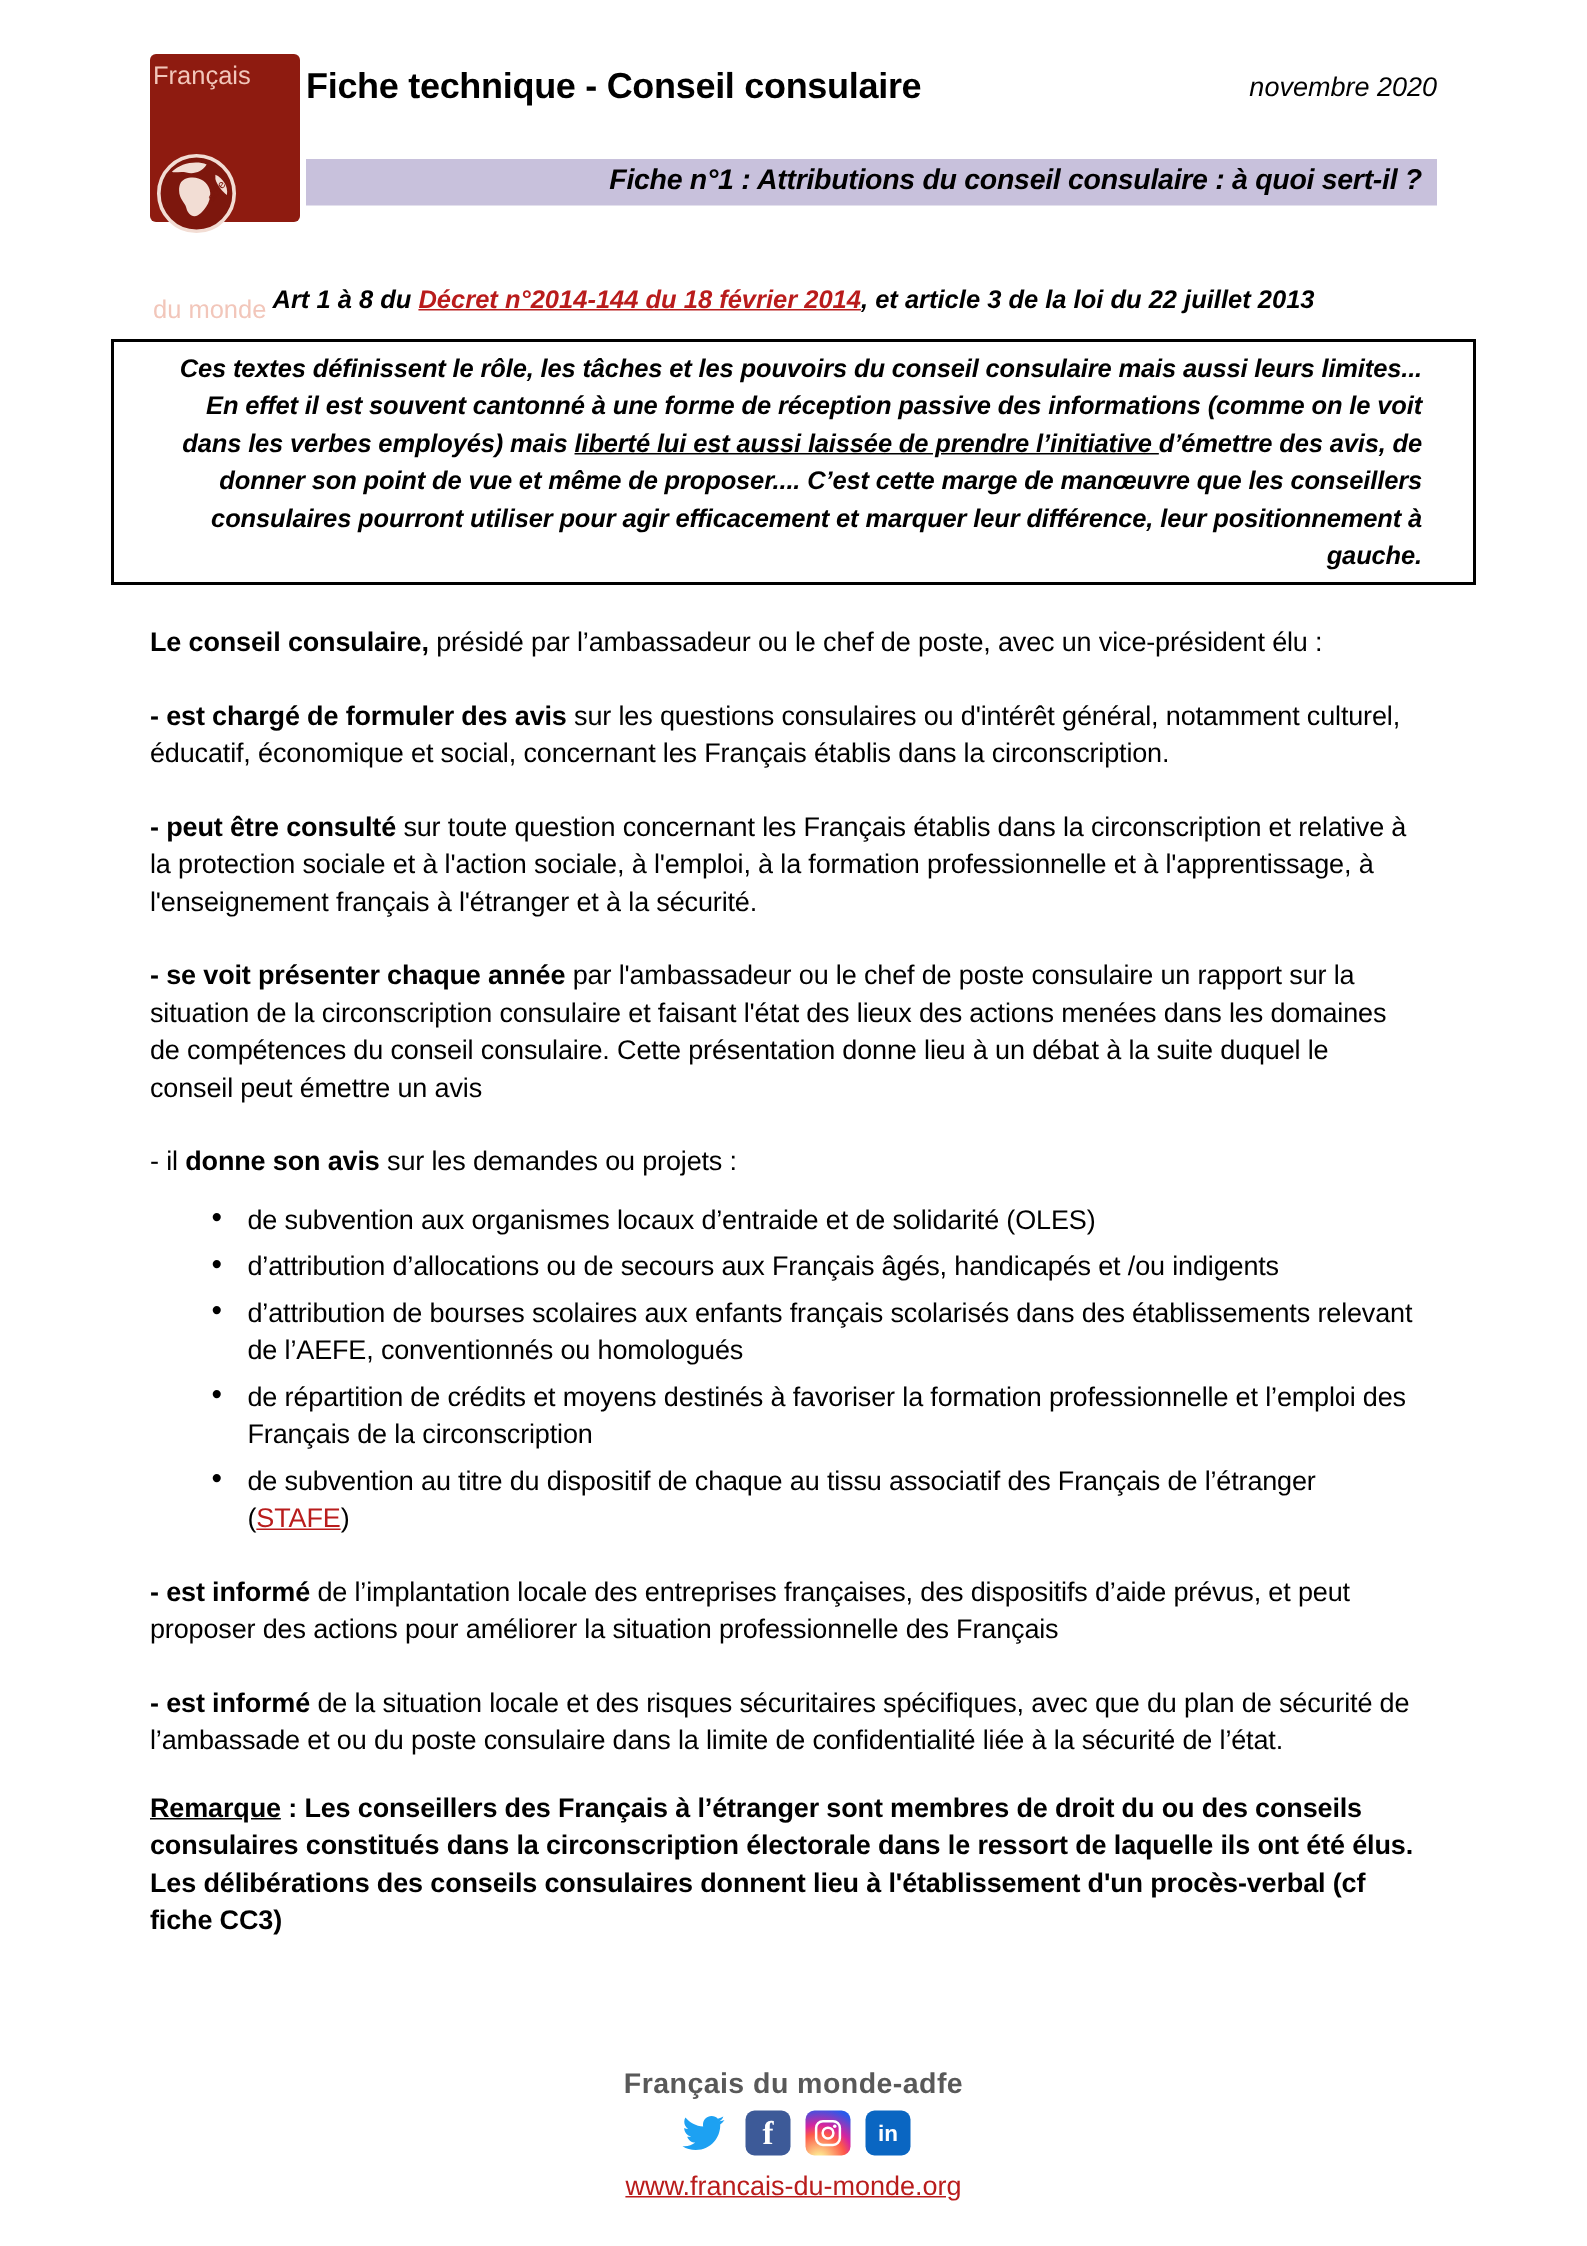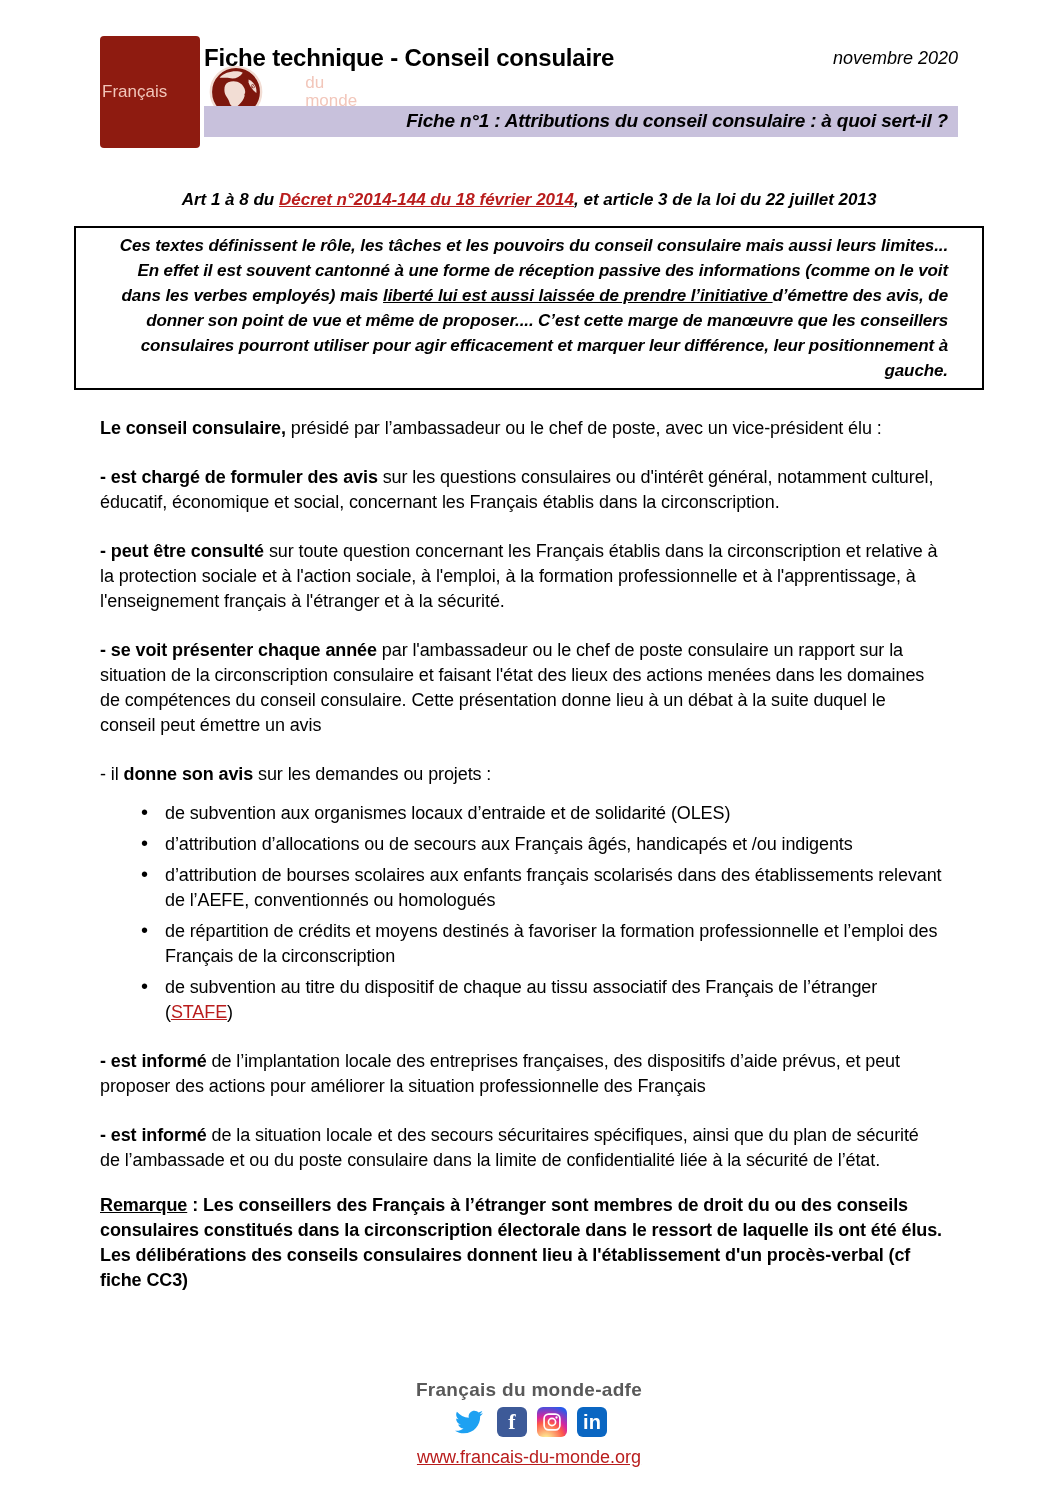--- a/index.html
+++ b/index.html
@@ -4,21 +4,21 @@
 <style>
   html,body{margin:0;padding:0;background:#fff;}
   .page{
     position:relative;width:1058px;height:1497px;background:#ffffff;
     font-family:"Liberation Sans",sans-serif;color:#000;overflow:hidden;
   }
   
   .header{display:flex;margin:36px 100px 0 100px;}
   .logo{
     width:100px;height:112px;background:#8e1b10;border-radius:4px;
-    display:flex;flex-direction:row;align-items:center;justify-content:space-between;
+    display:flex;flex-direction:column;justify-content:space-between;
     padding:6px 2px;box-sizing:border-box;flex:0 0 auto;gap:40px;
   }
   .logo-text{color:#f2c6ba;font-size:17px;line-height:18px;}
   .logo svg{display:block;}
   .header-right{flex:1;margin-left:4px;display:flex;flex-direction:column;}
   .title-row{display:flex;justify-content:space-between;align-items:flex-start;padding-top:8px;}
   .page-title{font-size:24px;font-weight:bold;letter-spacing:-0.2px;}
   .page-date{font-size:18px;font-style:italic;padding-top:4px;}
   .banner{
     margin-top:34px;background:#c8c1dc;padding:4px 10px 5px 10px;
@@ -46,21 +46,21 @@
   ul.bullets li::before{content:"\2022";position:absolute;left:4px;top:-1px;font-size:20px;}
   .remark{margin-top:20px;font-weight:bold;}
   .remark .label{text-decoration:underline;}
   
   .footer{margin-top:86px;text-align:center;}
   .footer-org{font-size:19px;font-weight:bold;color:#595959;letter-spacing:0.3px;}
   .social-row{margin-top:4px;display:flex;justify-content:center;align-items:center;gap:10px;height:34px;}
   .social{width:30px;height:30px;border-radius:6px;display:flex;align-items:center;justify-content:center;box-sizing:border-box;}
   .social.fb{background:#3d5a98;color:#fff;font-weight:bold;font-size:22px;font-family:"Liberation Serif",serif;}
   .social.ig{background:radial-gradient(circle at 30% 110%,#fdf497 5%,#fd5949 45%,#d6249f 60%,#285aeb 90%);}
-  .social.li{background:#0a66c2;color:#fff;font-weight:bold;font-size:20px;}
+  .social.li{background:#0a66c2;color:#fff;font-weight:bold;font-size:15px;}
   .social.tw{background:transparent;width:36px;}
   .footer-link{display:inline-block;margin-top:8px;font-size:18px;}
 </style>
 </head>
 <body>
 
 <div class="page">
 
   <div class="header">
     <div class="logo">
@@ -107,21 +107,21 @@
     <ul class="bullets">
       <li><span>de subvention aux organismes locaux d’entraide et de solidarité (OLES)</span></li>
       <li><span>d’attribution d’allocations ou de secours aux Français âgés, handicapés et /ou indigents</span></li>
       <li><span>d’attribution de bourses scolaires aux enfants français scolarisés dans des établissements relevant de l’AEFE, conventionnés ou homologués</span></li>
       <li><span>de répartition de crédits et moyens destinés à favoriser la formation professionnelle et l’emploi des Français de la circonscription</span></li>
       <li><span>de subvention au titre du dispositif de chaque au tissu associatif des Français de l’étranger (</span><a href="#">STAFE</a><span>)</span></li>
     </ul>
 
     <p><strong>- est informé</strong><span> de l’implantation locale des entreprises françaises, des dispositifs d’aide prévus, et peut proposer des actions pour améliorer la situation professionnelle des Français</span></p>
 
-    <p><strong>- est informé</strong><span> de la situation locale et des secours sécuritaires spécifiques, ainsi que du plan de sécurité de l’ambassade et ou du poste consulaire dans la limite de confidentialité liée à la sécurité de l’état.</span></p>
+    <p><strong>- est informé</strong><span> de la situation locale et des risques sécuritaires spécifiques, avec que du plan de sécurité de l’ambassade et ou du poste consulaire dans la limite de confidentialité liée à la sécurité de l’état.</span></p>
 
     <div class="remark">
       <div><span class="label">Remarque</span><span> : Les conseillers des Français à l’étranger sont membres de droit du ou des conseils consulaires constitués dans la circonscription électorale dans le ressort de laquelle ils ont été élus.</span></div>
       <div>Les délibérations des conseils consulaires donnent lieu à l'établissement d'un procès-verbal (cf fiche CC3)</div>
     </div>
   </div>
 
   <div class="footer">
     <div class="footer-org">Français du monde-adfe</div>
     <div class="social-row">

